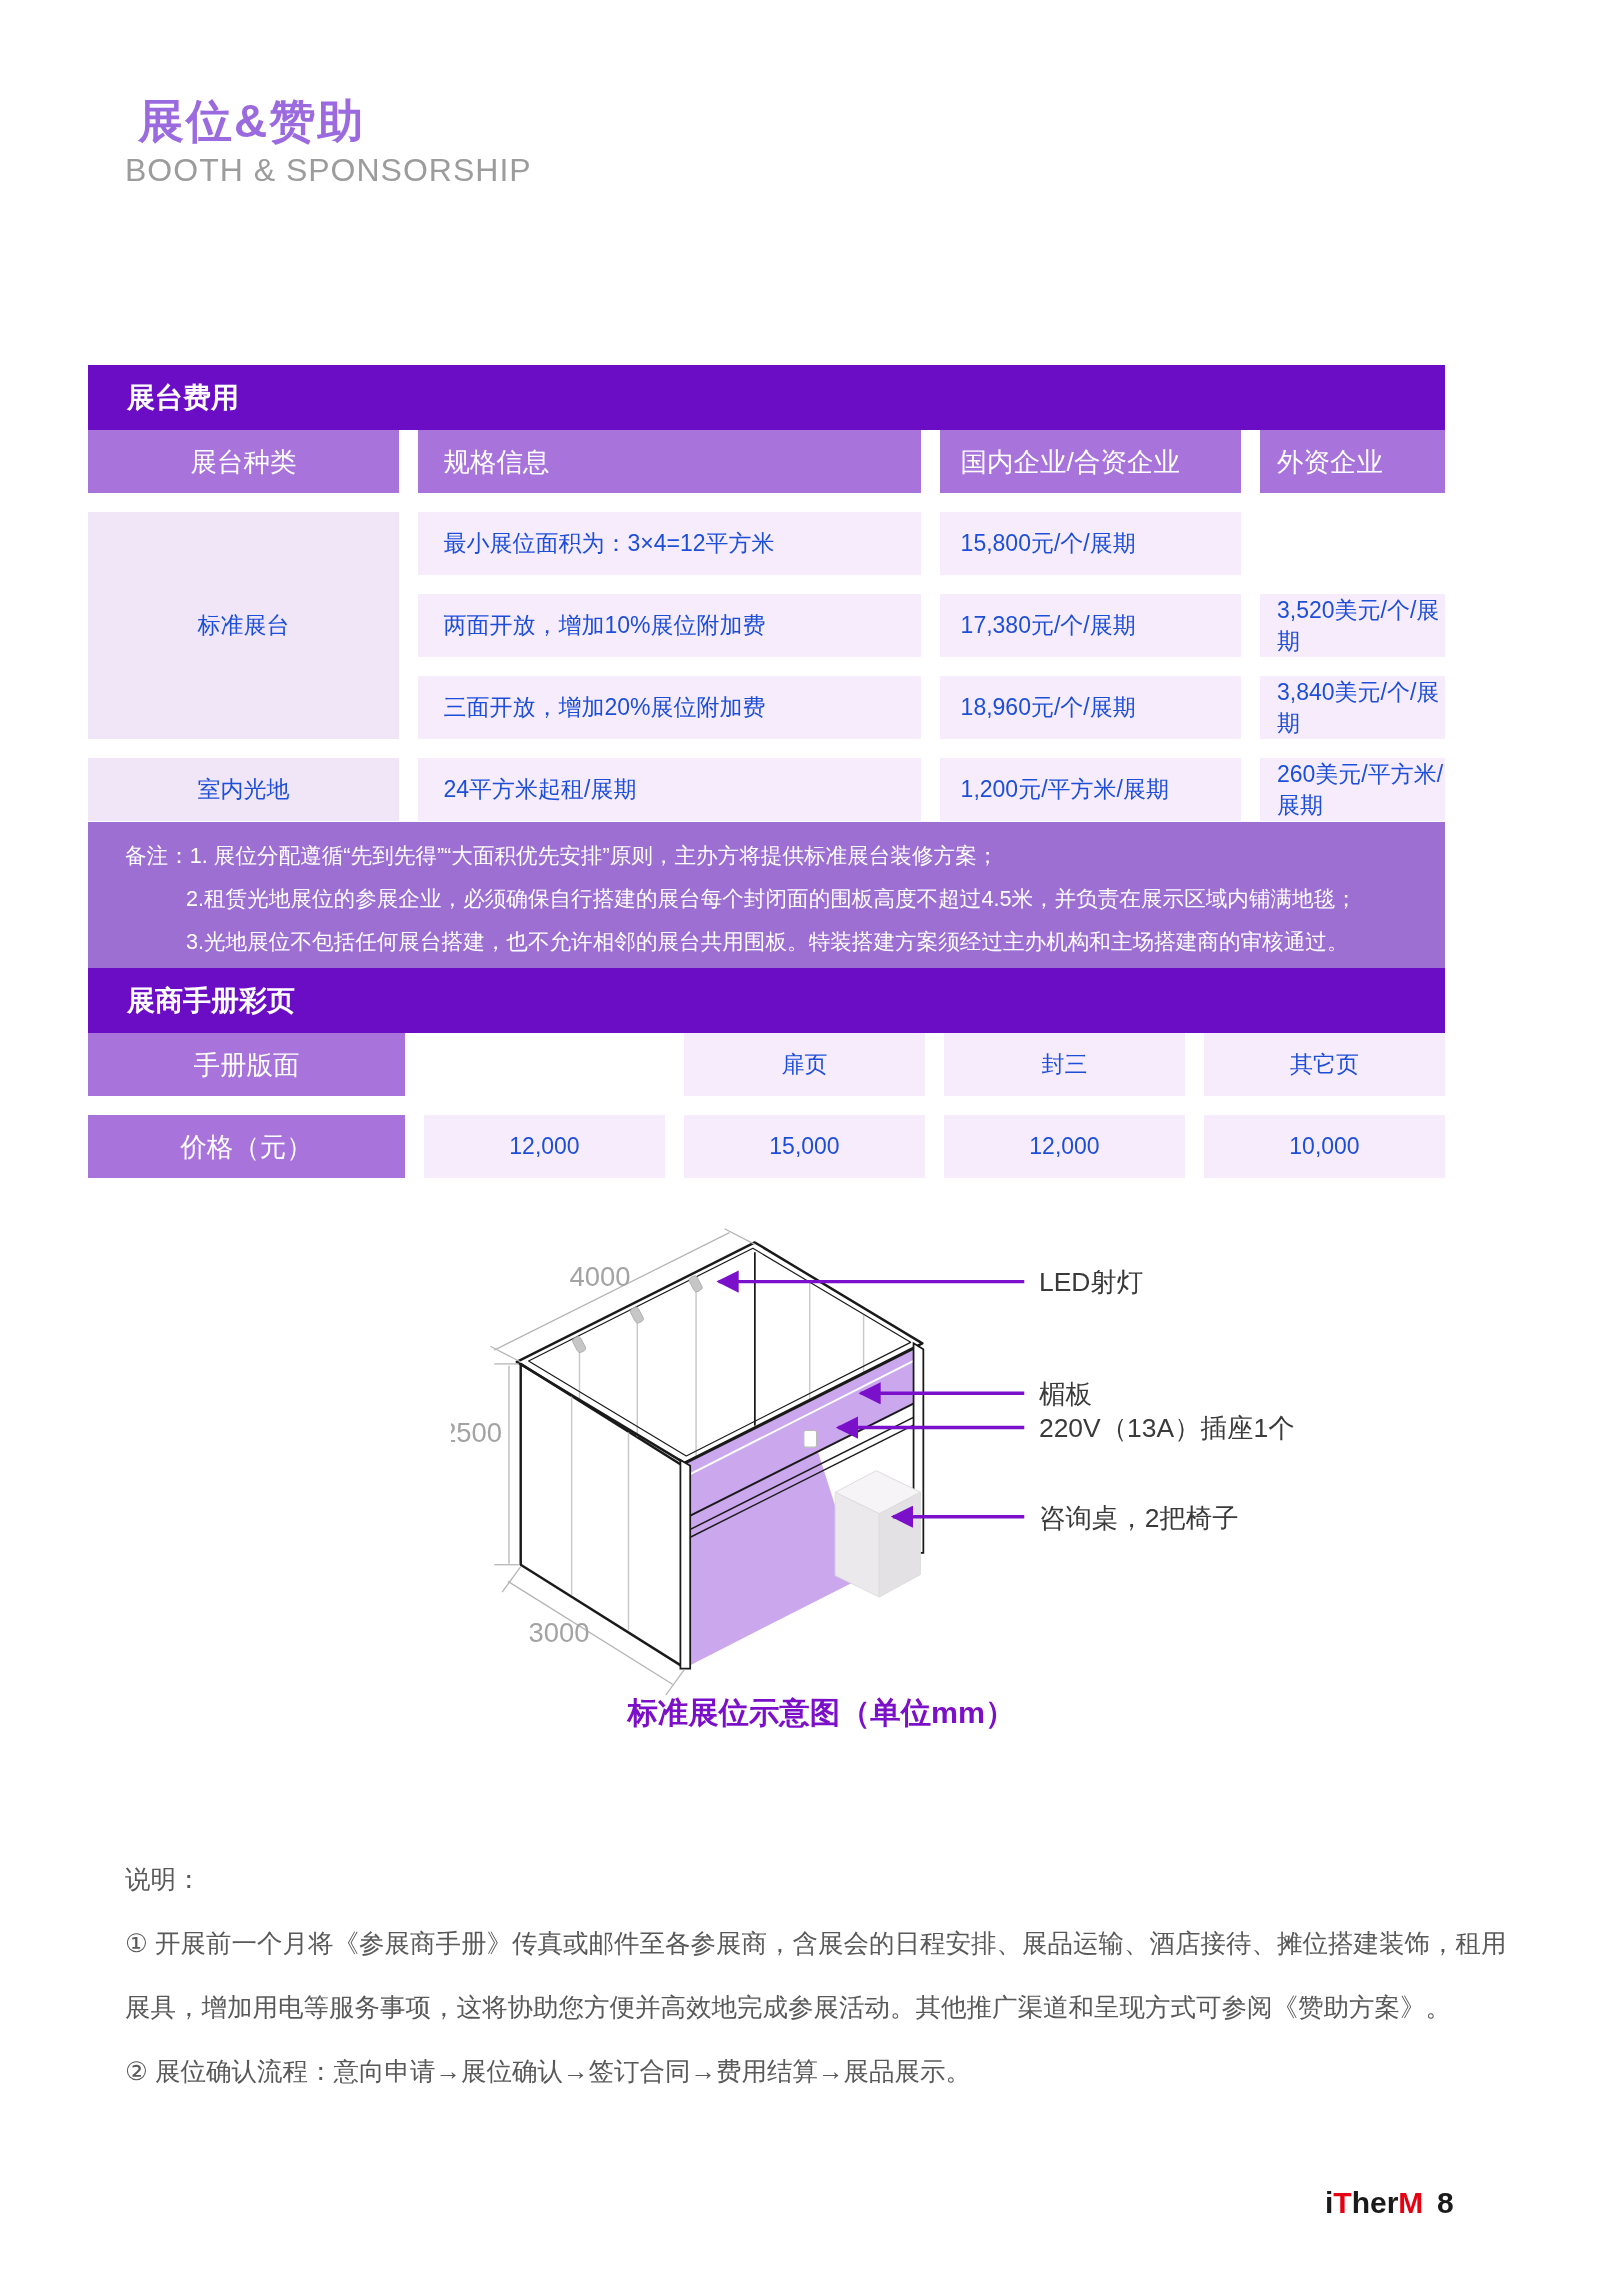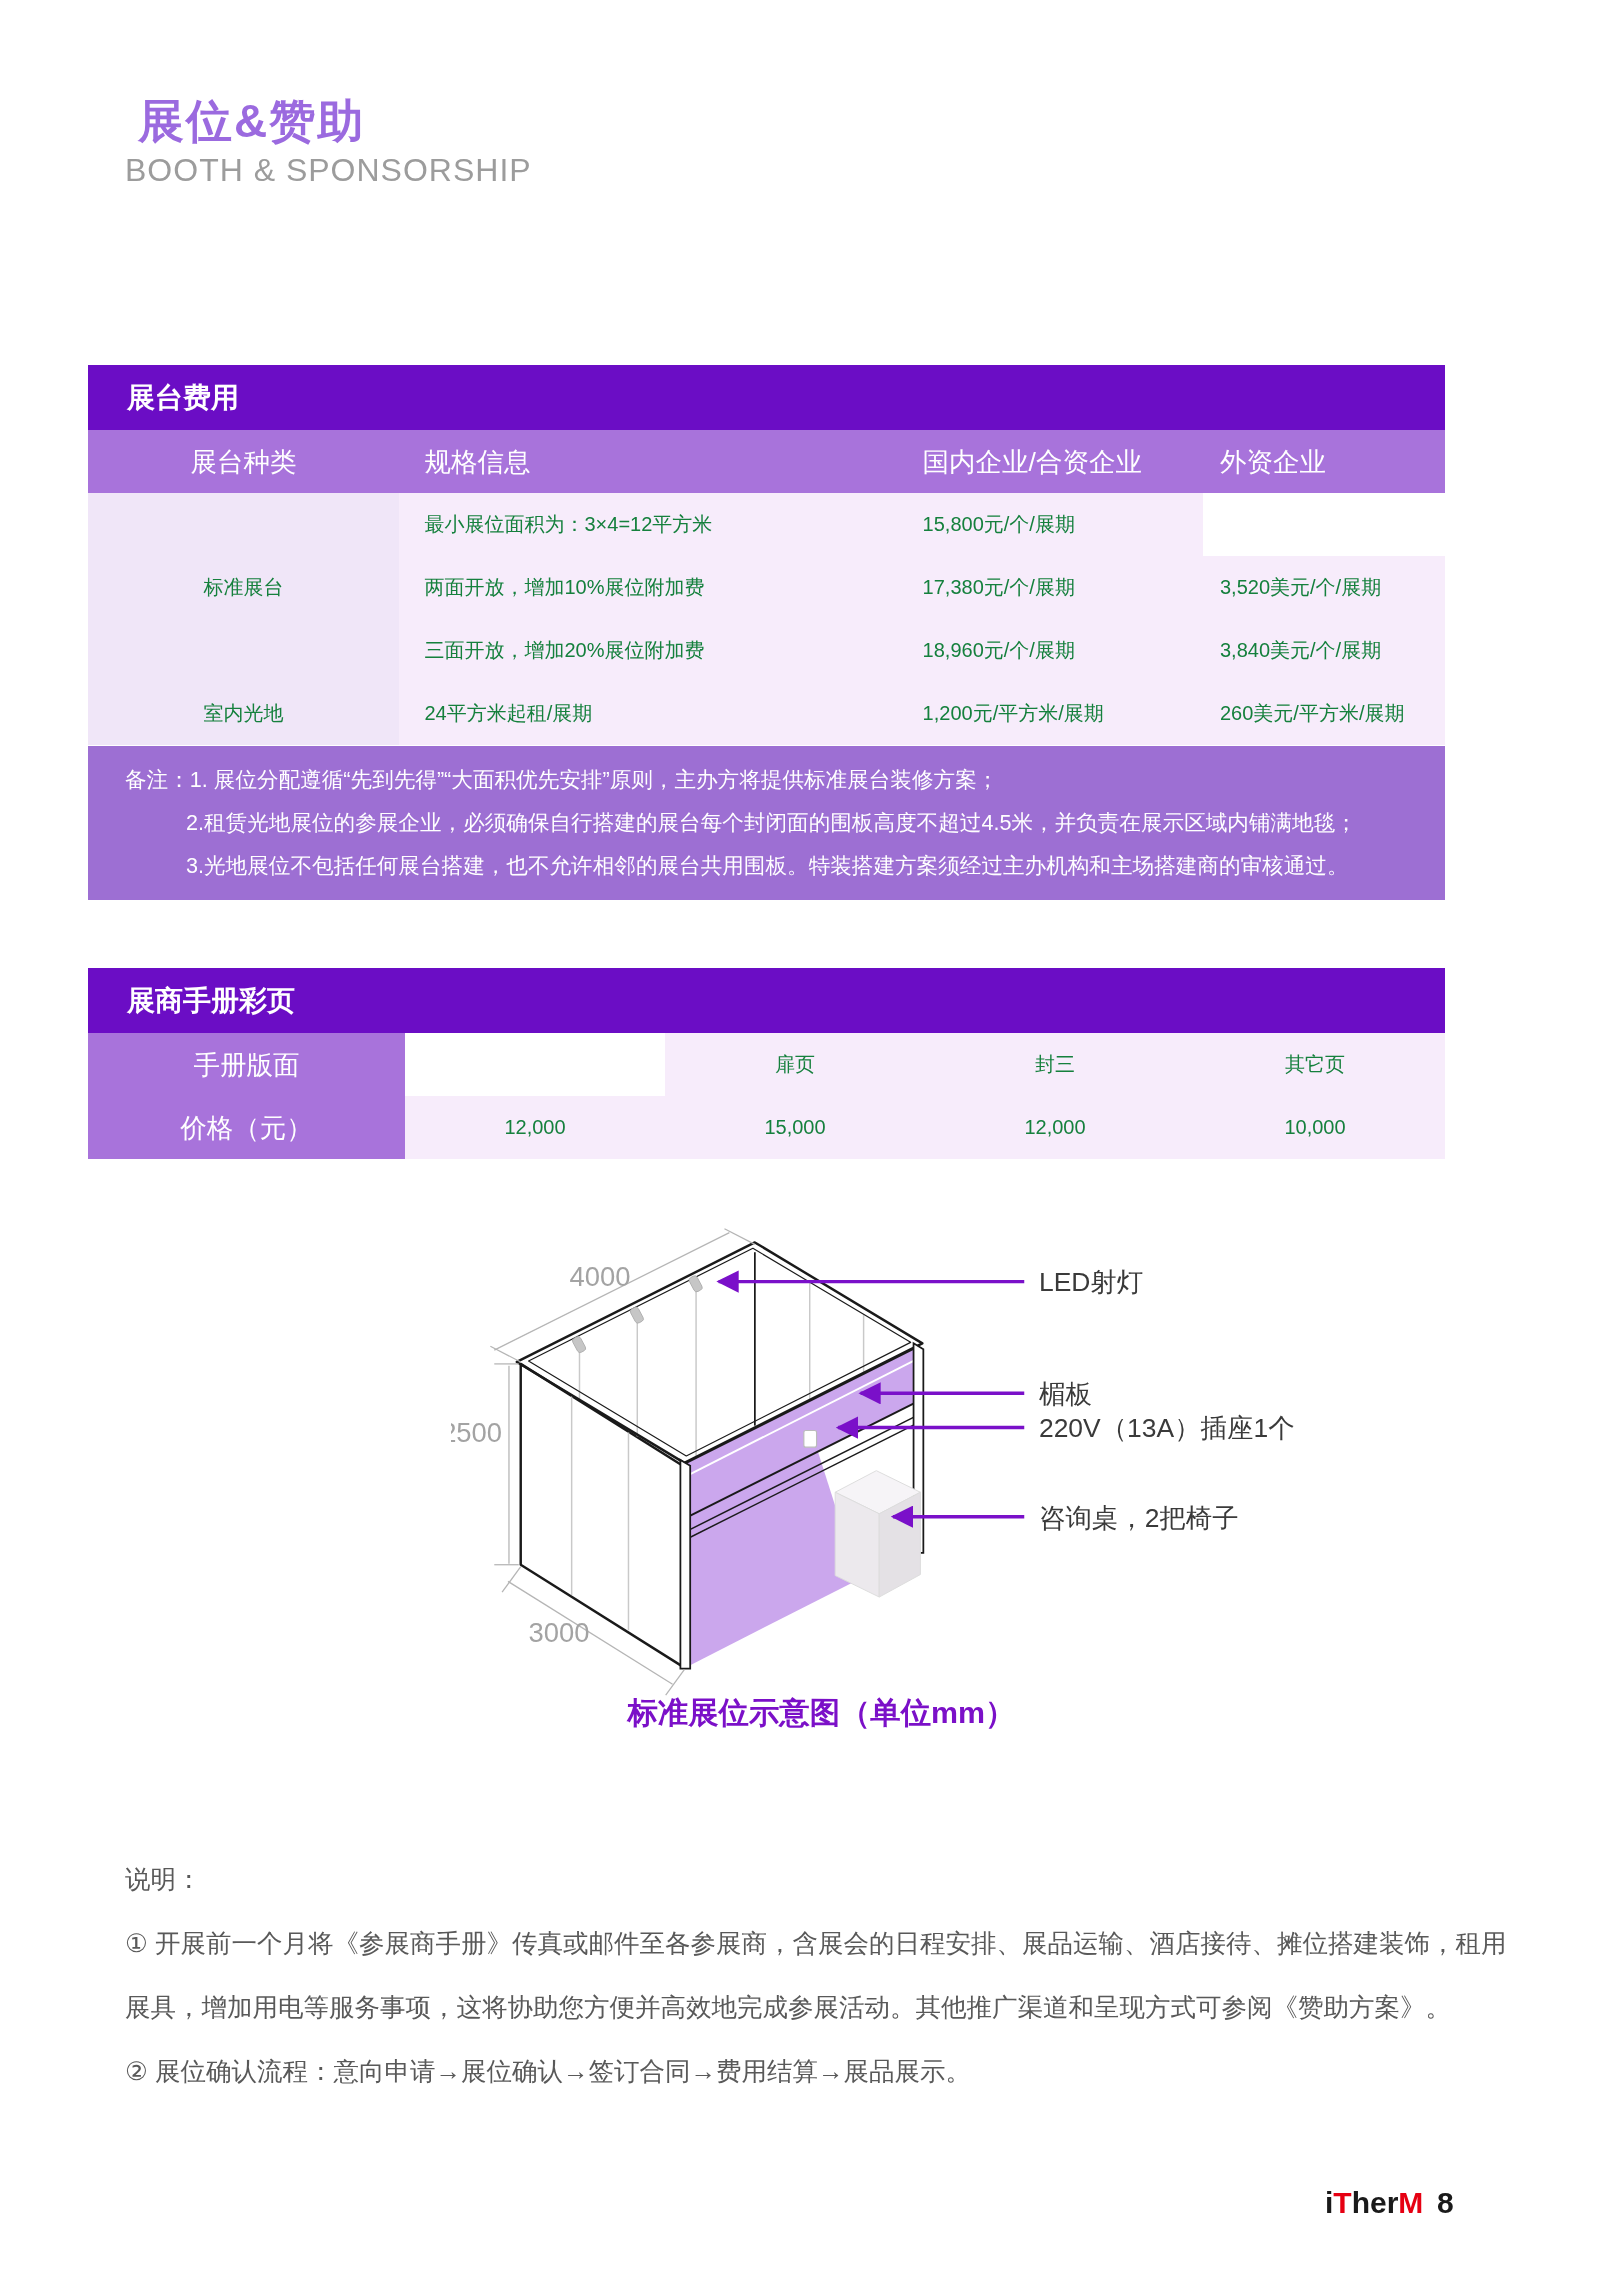--- a/index.html
+++ b/index.html
@@ -4,24 +4,24 @@
 <style>
   html,body{margin:0;padding:0;background:#fff;}
   .page{position:relative;width:1621px;height:2293px;background:#ffffff;overflow:hidden;
         font-family:"Liberation Sans","DejaVu Sans",sans-serif;}
   .abs{position:absolute;}
   .page-title{left:138px;top:91px;font-size:46px;font-weight:bold;color:#9B6ADF;letter-spacing:2px;}
   .page-subtitle{left:125px;top:152px;font-size:32px;color:#9C9C9C;letter-spacing:1px;}
   .tbl{left:88px;width:1357px;}
   .tbar{height:65px;line-height:65px;background:#6B0DC5;color:#fff;font-size:28px;font-weight:bold;
         padding-left:39px;box-sizing:border-box;}
-  .grid{display:grid;gap:0;background:#fff;}
+  .grid{display:grid;gap:19px;background:#fff;}
   .g1{grid-template-columns:311px 503px 301px 1fr;grid-auto-rows:63px;}
   .g2{grid-template-columns:317px 1fr 1fr 1fr 1fr;grid-auto-rows:63px;}
-  .cell{display:flex;align-items:center;font-size:20px;color:#15803d;box-sizing:border-box;background:#F7ECFB;}
+  .cell{display:flex;align-items:center;font-size:23px;color:#1d4ed8;box-sizing:border-box;background:#F7ECFB;}
   .cell.hd{background:#A873DB;color:#ffffff;font-size:26.5px;}
   .cell.col1{background:#F0E6F8;justify-content:center;text-align:center;}
   .cell.hd.col1{background:#A873DB;}
   .cell.ctr{justify-content:center;text-align:center;}
   .p2{padding-left:25.5px;} .p3{padding-left:20.6px;} .p4{padding-left:17px;}
   .note{background:#9D6FD3;color:#fff;font-size:21.6px;line-height:43px;margin-top:1px;
         padding:11.8px 19.6px 13.7px 37px;box-sizing:border-box;}
   .note .indent{padding-left:61px;}
   .remarks{left:125px;top:1847px;width:1382px;font-size:25.5px;color:#595959;line-height:64px;}
   .footer{left:1325px;top:2186px;font-size:30px;font-weight:bold;color:#1a1a1a;}

